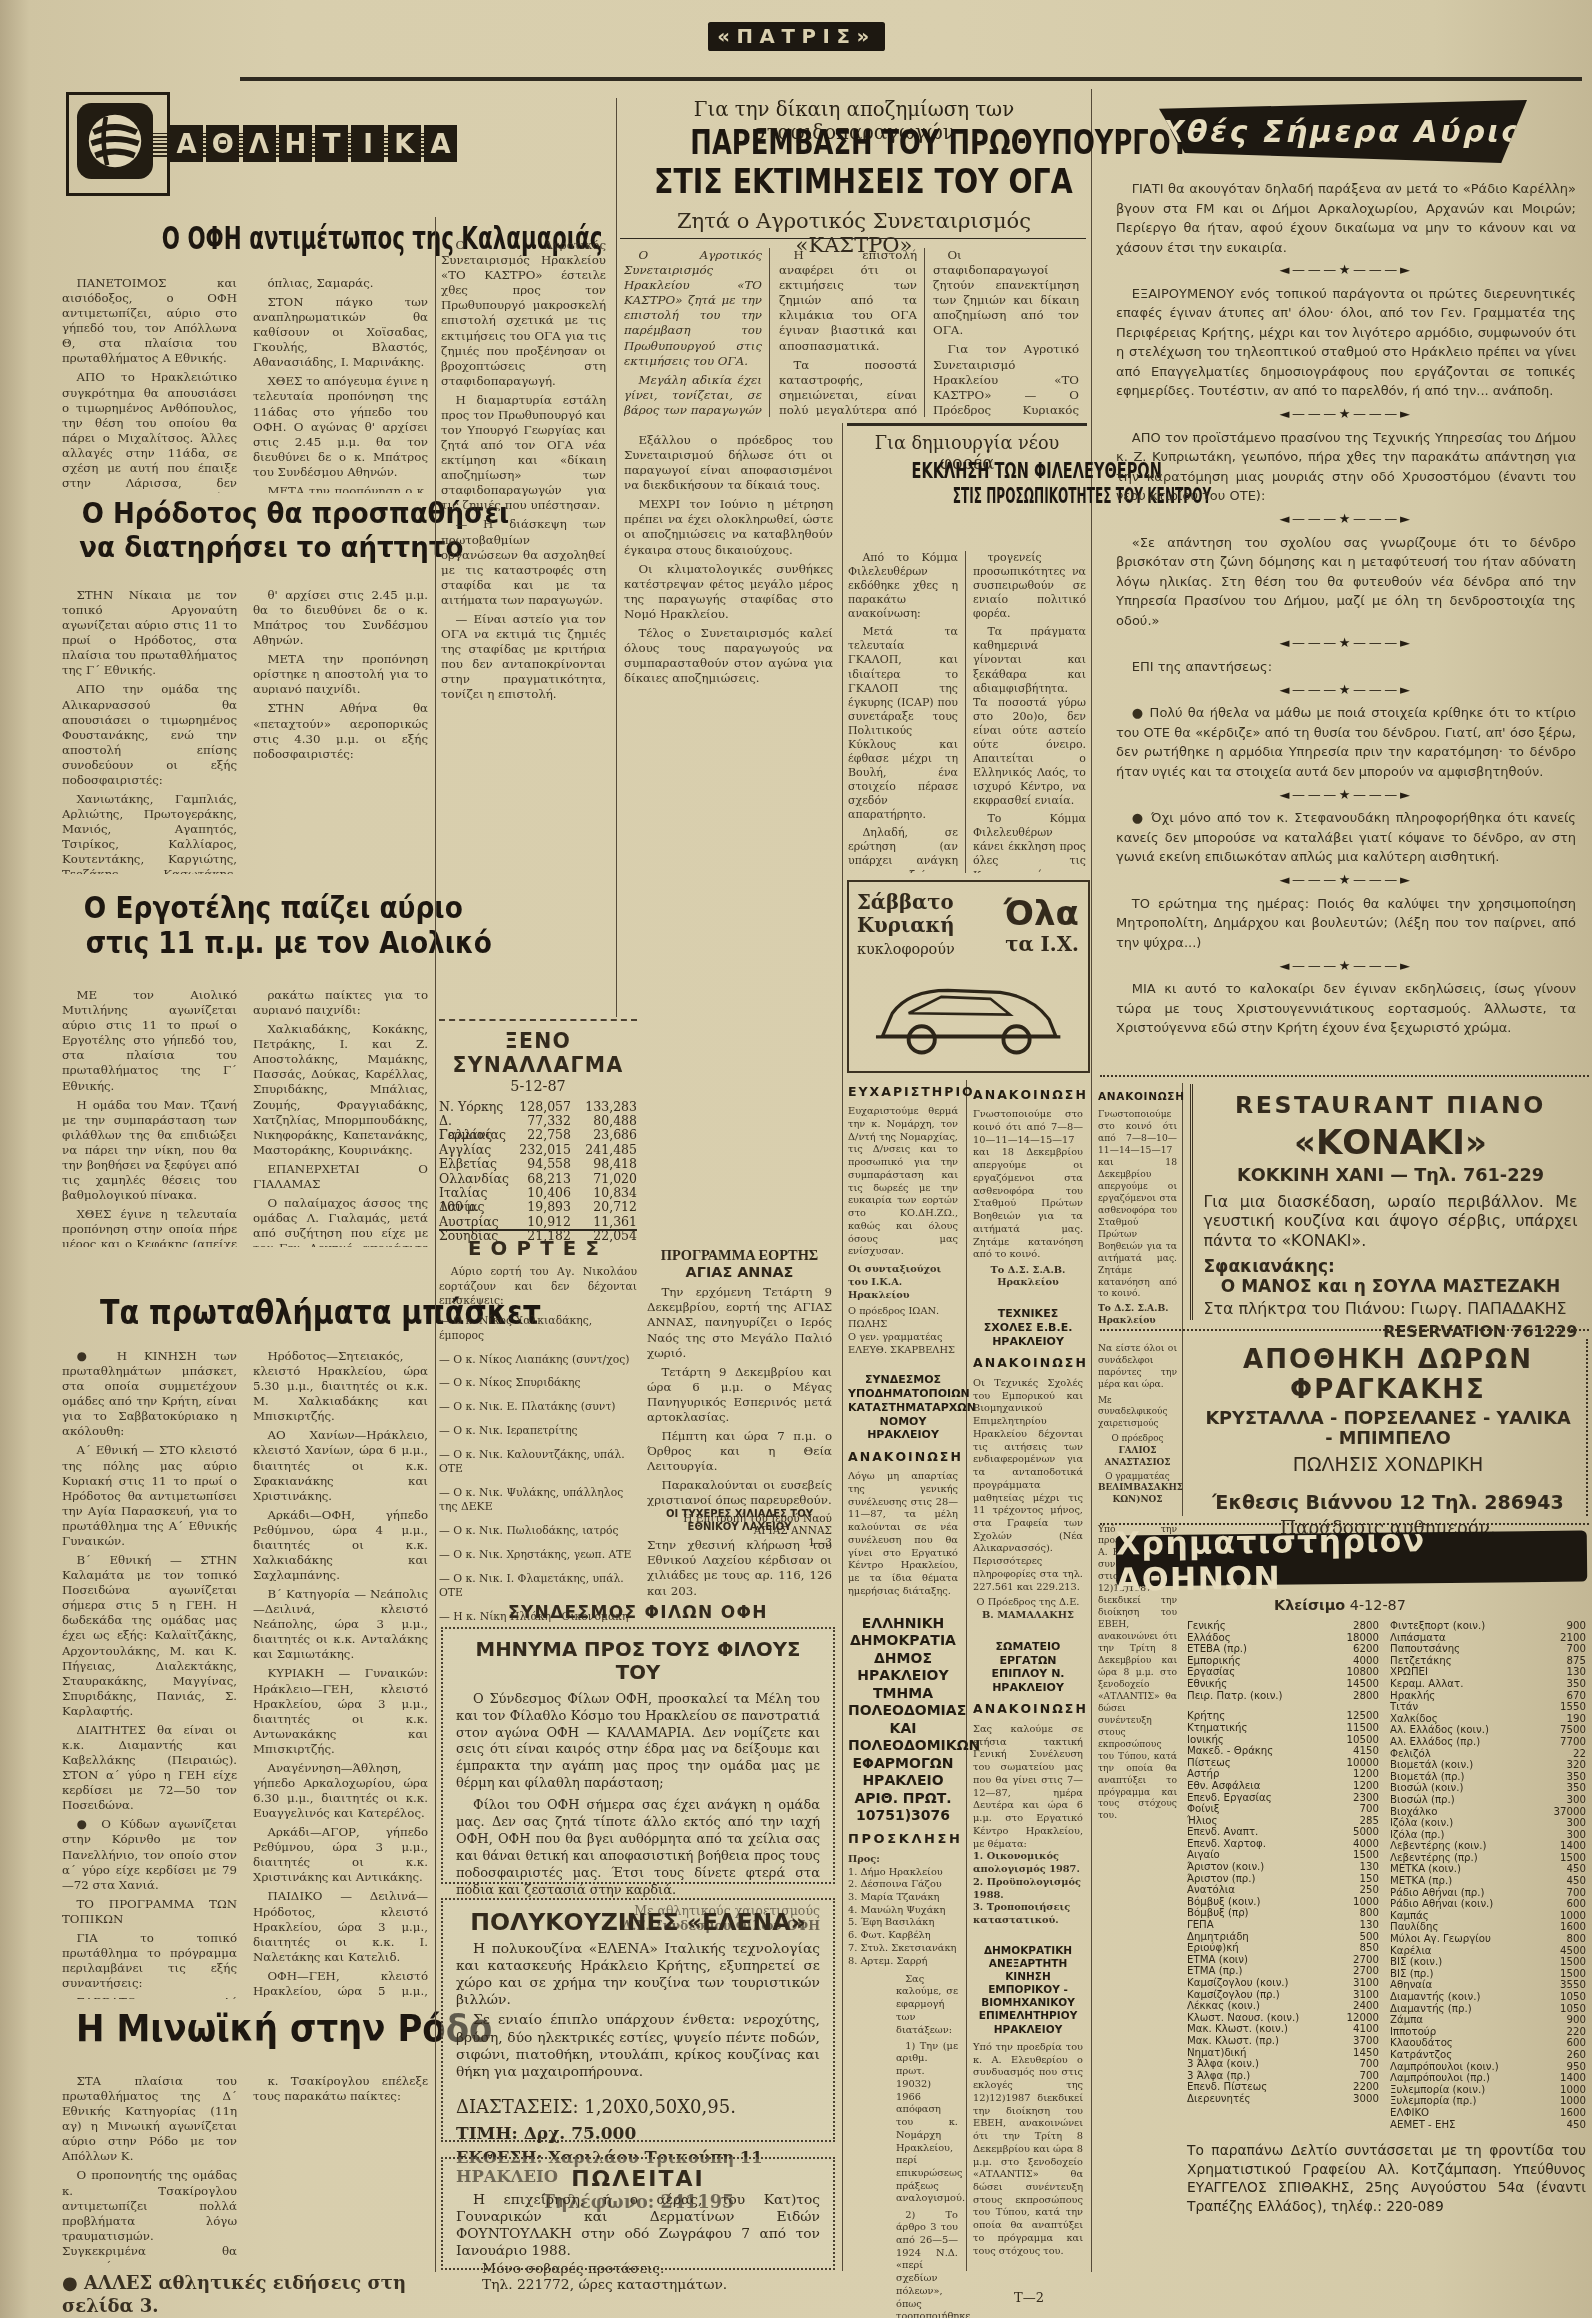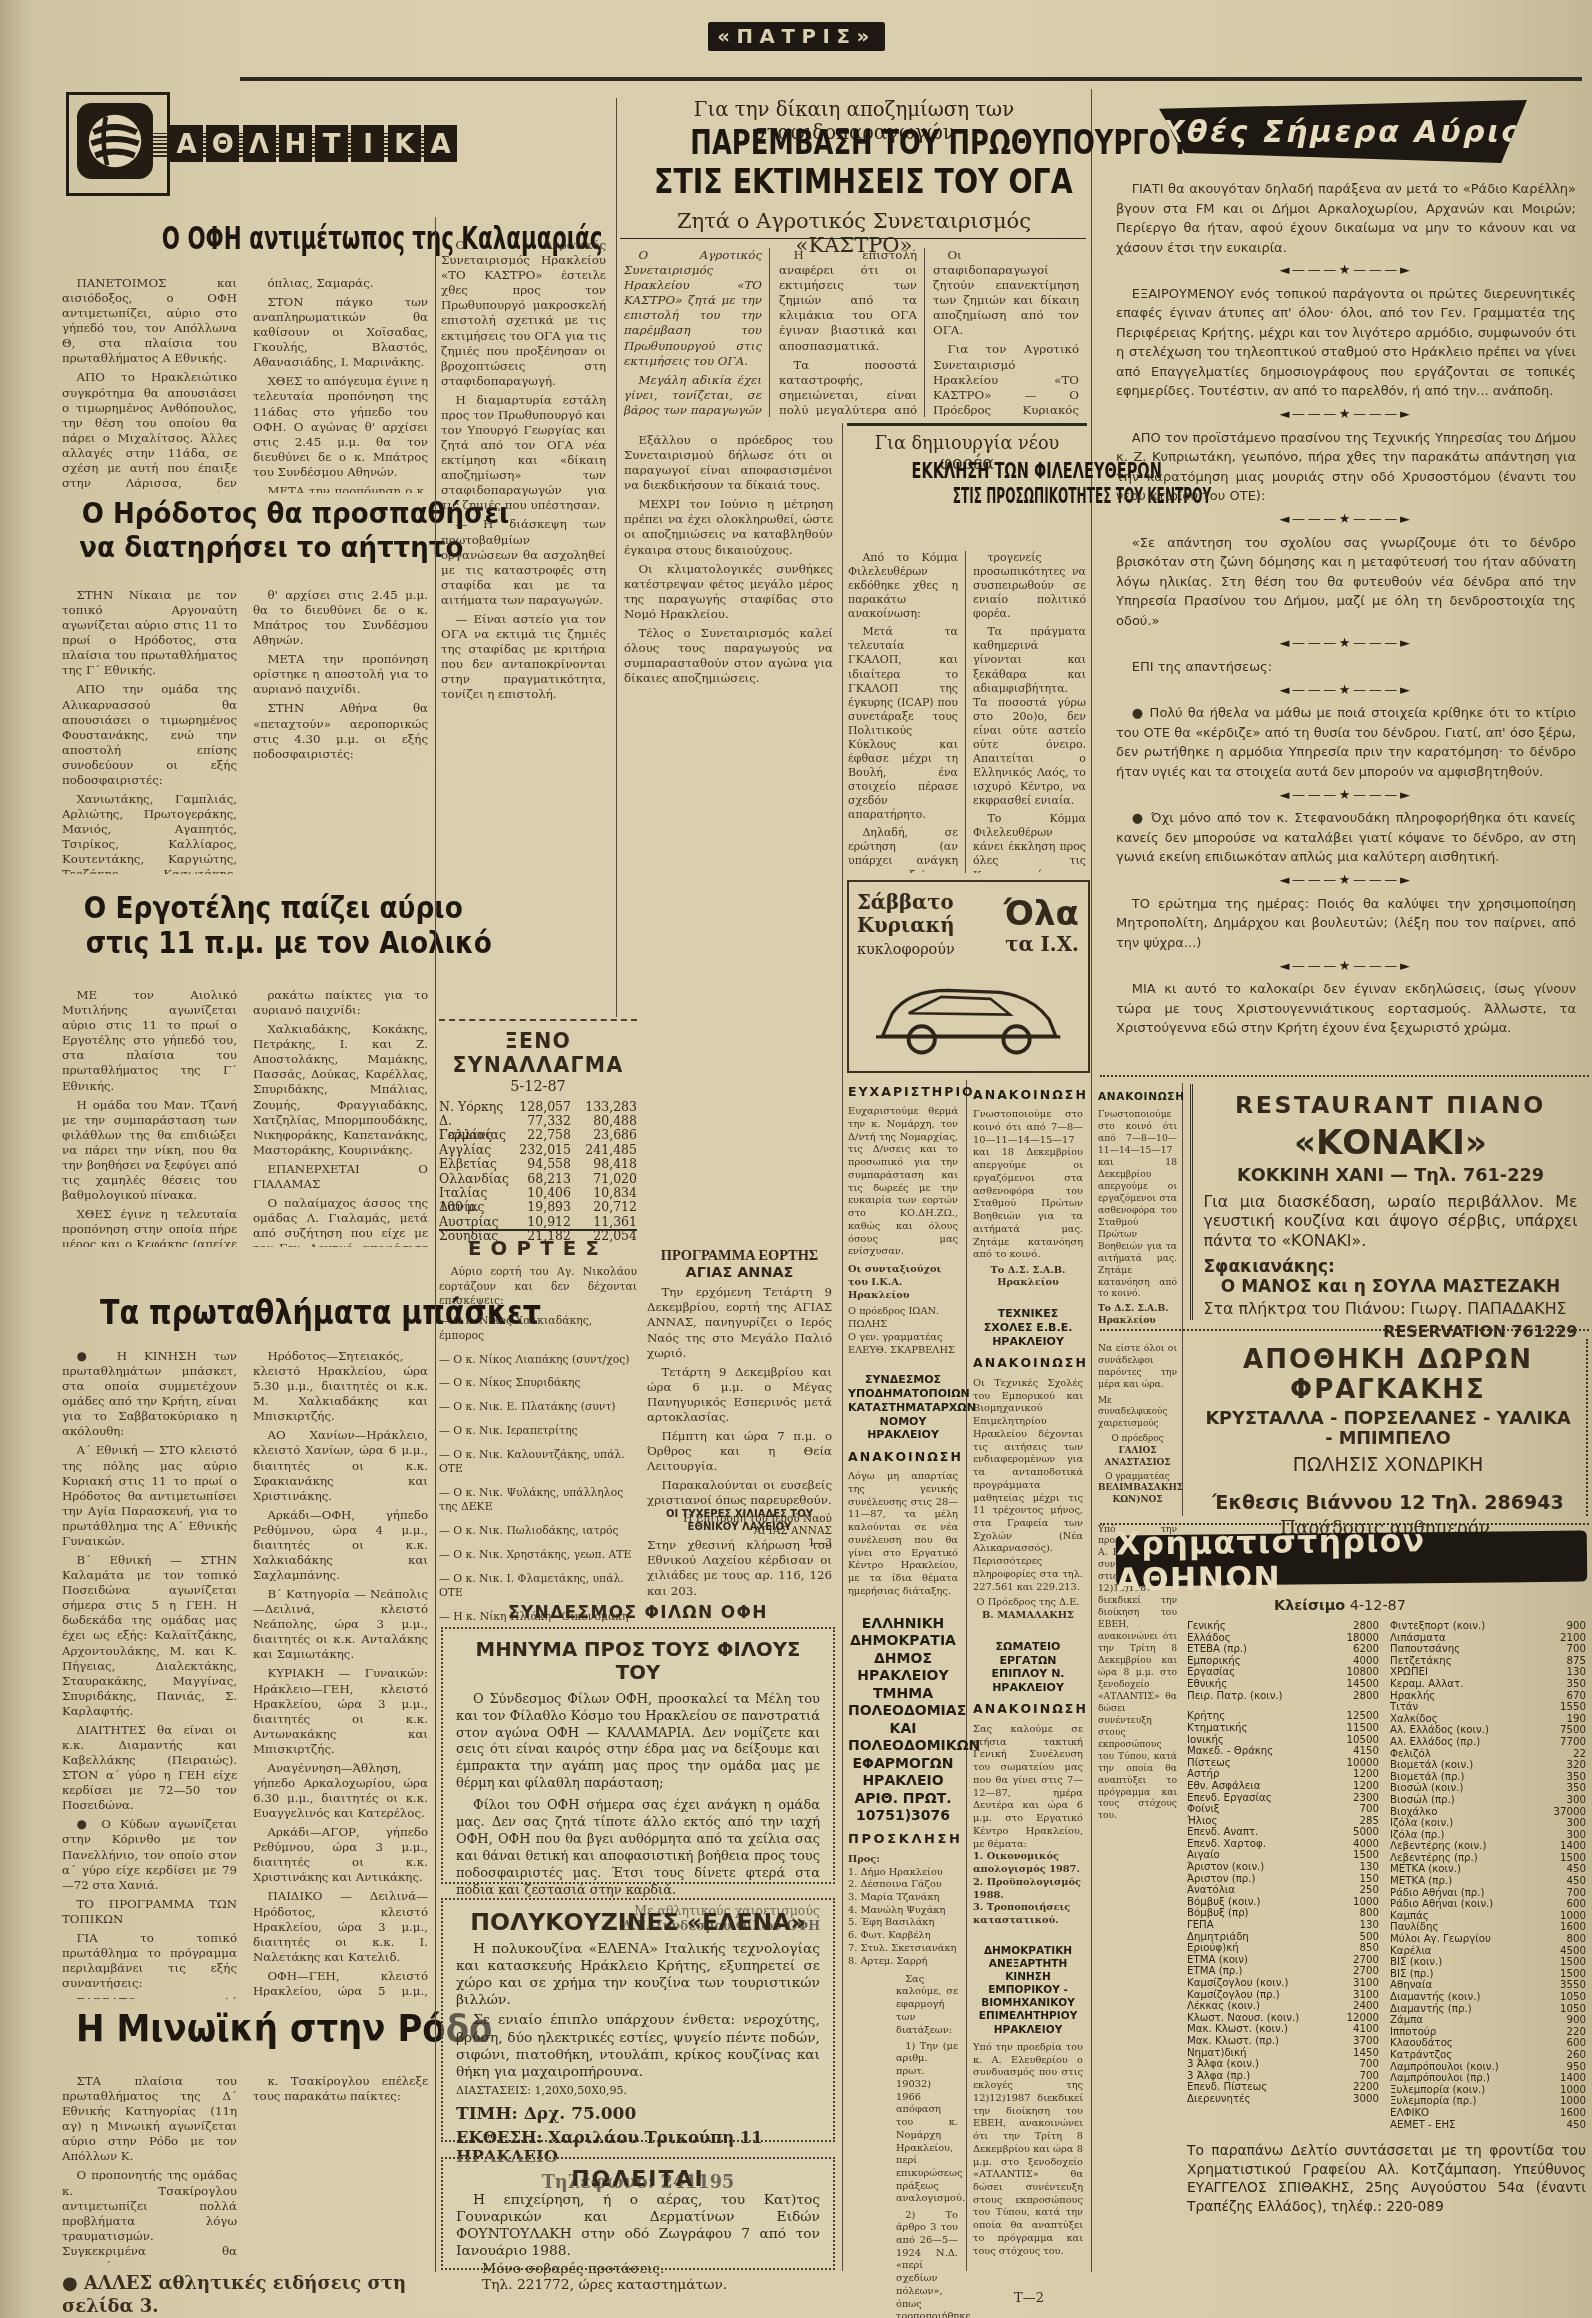--- a/index.html
+++ b/index.html
@@ -371,21 +371,21 @@
     <div class="jst" style="font-size:13px;line-height:1.3;text-indent:17px;">Ο Σύνδεσμος Φίλων ΟΦΗ, προσκαλεί τα Μέλη του και τον Φίλαθλο Κόσμο του Ηρακλείου σε πανστρατιά στον αγώνα ΟΦΗ — ΚΑΛΑΜΑΡΙΑ. Δεν νομίζετε και σεις ότι είναι καιρός στην έδρα μας να δείξουμε και έμπρακτα την αγάπη μας προς την ομάδα μας με θέρμη και φίλαθλη παράσταση;</div>
     <div class="jst" style="font-size:13px;line-height:1.3;text-indent:17px;margin-top:5.3px;">Φίλοι του ΟΦΗ σήμερα σας έχει ανάγκη η ομάδα μας. Δεν σας ζητά τίποτε άλλο εκτός από την ιαχή ΟΦΗ, ΟΦΗ που θα βγει αυθόρμητα από τα χείλια σας και θάναι θετική και αποφασιστική βοήθεια προς τους ποδοσφαιριστές μας. Έτσι τους δίνετε φτερά στα πόδια και ζεστασιά στην καρδιά.</div>
     <div class="sig" style="font-size:12.5px;margin-top:3.9px;">Με αθλητικούς χαιρετισμούς</div>
     <div class="sig b" style="font-size:12.5px;">Δ.Σ. Συνδέσμου Φίλων ΟΦΗ</div>
   </div>
 
   <div class="abs dot" style="left:441px;top:1898px;width:394px;height:244px;padding:7.9px 13px;box-sizing:border-box;">
     <div class="ctr sans b" style="font-size:23.6px;">ΠΟΛΥΚΟΥΖΙΝΕΣ «ΕΛΕΝΑ»</div>
     <div class="jst" style="font-size:13.8px;line-height:1.25;text-indent:17px;margin-top:3.9px;">Η πολυκουζίνα «ΕΛΕΝΑ» Ιταλικής τεχνολογίας και κατασκευής Ηράκλειο Κρήτης, εξυπηρετεί σε χώρο και σε χρήμα την κουζίνα των τουριστικών βιλλών.</div>
     <div class="jst" style="font-size:13.8px;line-height:1.25;text-indent:17px;margin-top:2.6px;">Σε ενιαίο έπιπλο υπάρχουν ένθετα: νεροχύτης, βρύση, δύο ηλεκτρικές εστίες, ψυγείο πέντε ποδών, σιφώνι, πιατοθήκη, ντουλάπι, κρίκος κουζίνας και θήκη για μαχαιροπήρουνα.</div>
-    <div style="font-size:11px;margin-top:4px;">ΔΙΑΣΤΑΣΕΙΣ: 1,20Χ0,50Χ0,95.</div>
+    <div style="font-size:18px;margin-top:16px;">ΔΙΑΣΤΑΣΕΙΣ: 1,20Χ0,50Χ0,95.</div>
     <div class="b" style="font-size:17px;margin-top:5.3px;">ΤΙΜΗ: Δρχ. 75.000</div>
     <div class="b" style="font-size:16.4px;margin-top:5.3px;">ΕΚΘΕΣΗ: Χαριλάου Τρικούπη 11 ΗΡΑΚΛΕΙΟ</div>
     <div class="ctr b" style="font-size:17.7px;margin-top:5.3px;">Τηλέφωνο: 241195</div>
   </div>
 
   <div class="abs dot" style="left:441px;top:2157px;width:394px;height:113px;padding:6.6px 13px;box-sizing:border-box;">
     <div class="ctr sans b" style="font-size:22px;letter-spacing:2px;">ΠΩΛΕΙΤΑΙ</div>
     <div class="jst" style="font-size:13.8px;line-height:1.25;text-indent:17px;">Η επιχείρηση, ή ο αέρας, του Κατ)τος Γουναρικών και Δερματίνων Ειδών ΦΟΥΝΤΟΥΛΑΚΗ στην οδό Ζωγράφου 7 από τον Ιανουάριο 1988.</div>
     <div style="font-size:13.8px;margin-left:26px;">Μόνο σοβαρές προτάσεις.</div>
     <div style="font-size:13.8px;margin-left:26px;">Τηλ. 221772, ώρες καταστημάτων.</div>

